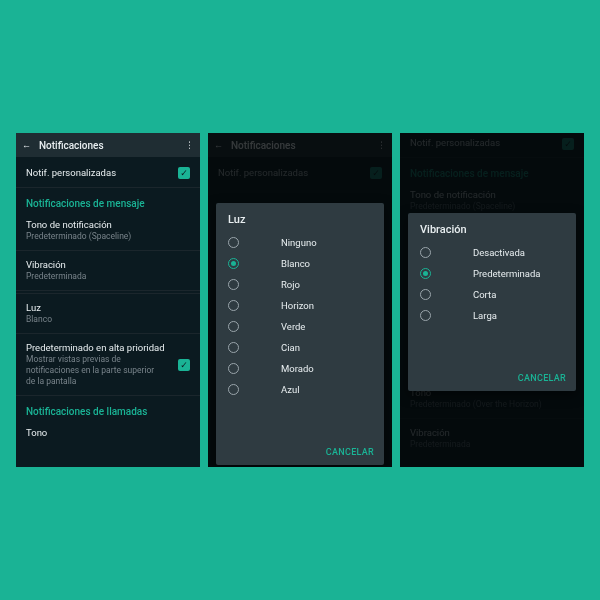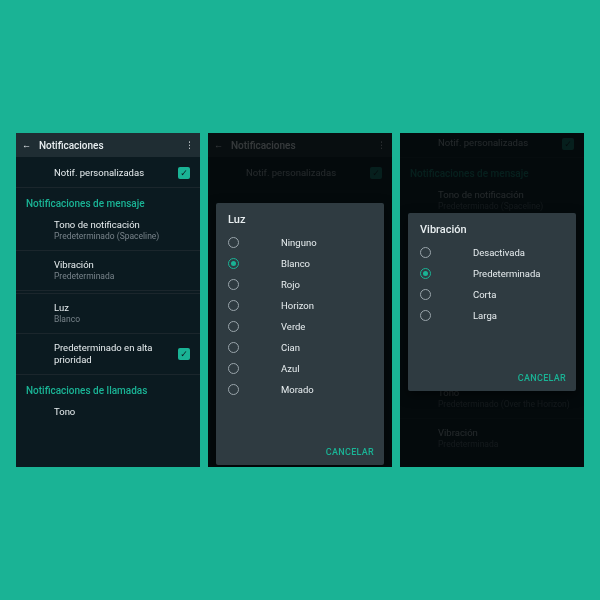--- a/index.html
+++ b/index.html
@@ -41,21 +41,20 @@
     .content { padding: 4px 0 0 0; }
     .section-title {
       color: #1ab395;
       font-size: 10px;
       padding: 8px 10px 4px;
       font-weight: 500;
     }
     .row {
       padding: 6px 10px;
       position: relative;
-      margin-left: 28px;
     }
     .row .primary {
       color: #e8eef0;
       font-size: 9.5px;
       line-height: 12px;
     }
     .row .secondary {
       color: #78838a;
       font-size: 8.5px;
       line-height: 11px;
@@ -166,20 +165,21 @@
     </div>
     <div class="divider"></div>
     <div class="divider"></div>
     <div class="row">
       <div class="primary">Luz</div>
       <div class="secondary">Blanco</div>
     </div>
     <div class="divider"></div>
     <div class="row">
       <div class="primary">Predeterminado en alta prioridad</div>
+      <div class="secondary wrap">Mostrar vistas previas de notificaciones en la parte superior de la pantalla</div>
       <div class="checkbox">✓</div>
     </div>
     <div class="divider"></div>
     <div class="section-title">Notificaciones de llamadas</div>
     <div class="row">
       <div class="primary">Tono</div>
 
     </div>
 
   </div>
@@ -225,25 +225,25 @@
         <div class="option">
           <div class="radio"></div>
           <span class="option-label">Verde</span>
         </div>
         <div class="option">
           <div class="radio"></div>
           <span class="option-label">Cian</span>
         </div>
         <div class="option">
           <div class="radio"></div>
+          <span class="option-label">Morado</span>
+        </div>
+        <div class="option">
+          <div class="radio"></div>
           <span class="option-label">Azul</span>
-        </div>
-        <div class="option">
-          <div class="radio"></div>
-          <span class="option-label">Morado</span>
         </div>
       </div>
     <div class="dialog-actions">
       <span class="cancel-btn">CANCELAR</span>
     </div>
   </div>
 </div>
 
 <div class="phone dimmed">
   <div class="content" style="padding-top:0">

